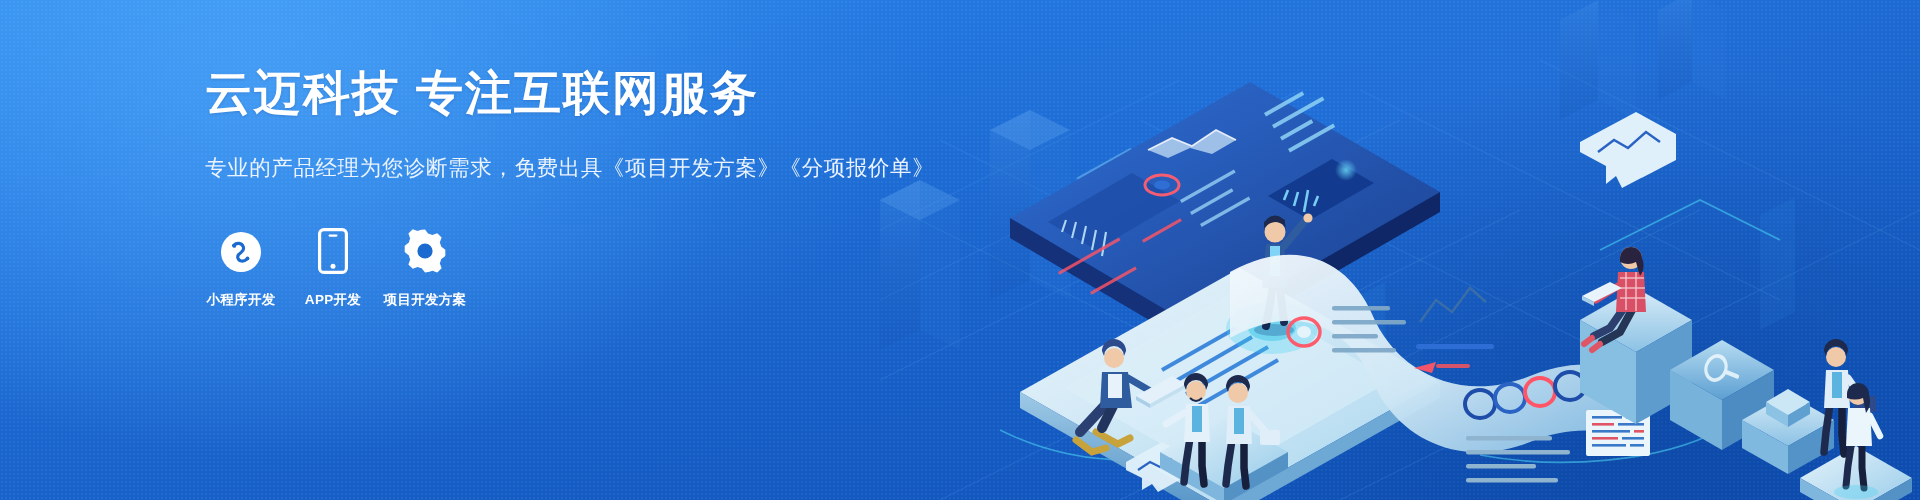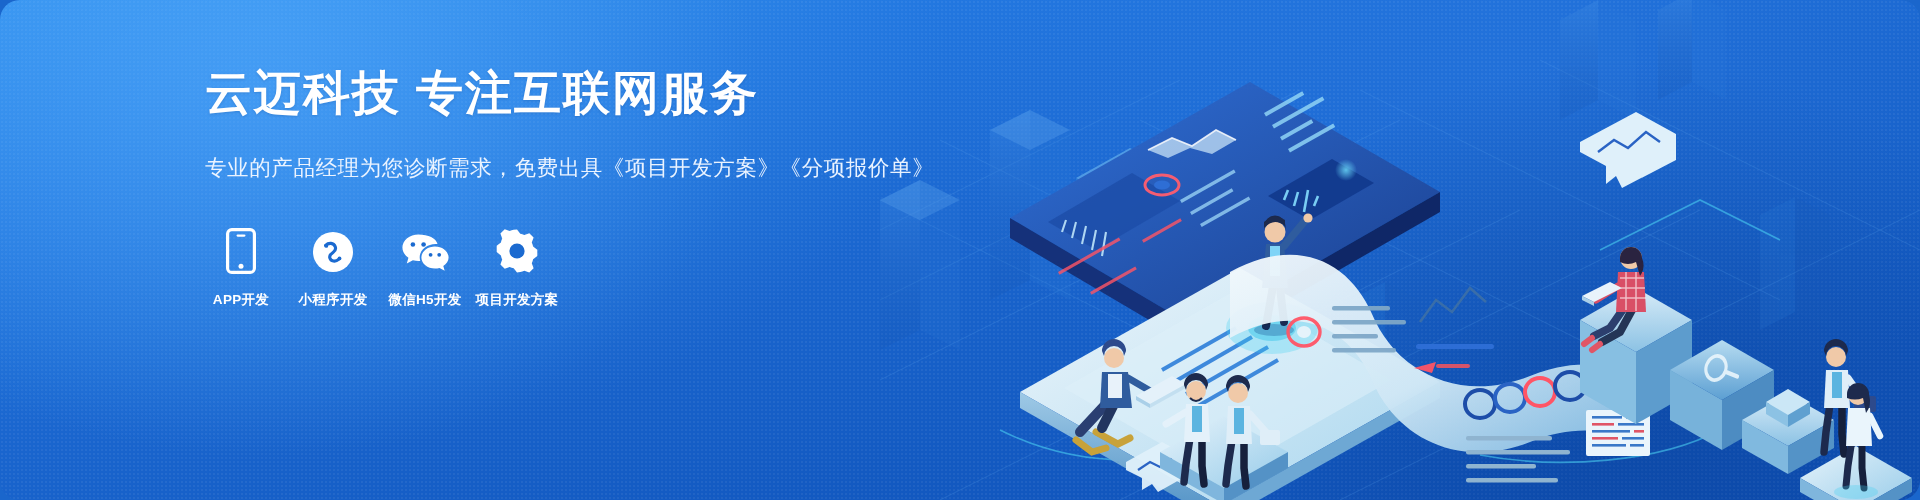--- a/index.html
+++ b/index.html
@@ -7,21 +7,20 @@
     width:1920px;height:500px;overflow:hidden;
     font-family:"Liberation Sans","DejaVu Sans",sans-serif;
     background:#1a66cc;
   }
   .banner{
     position:relative;width:1920px;height:500px;overflow:hidden;
     background:
       radial-gradient(ellipse 1100px 700px at 14% 4%, rgba(66,160,245,.55) 0%, rgba(66,160,245,0) 62%),
       radial-gradient(ellipse 900px 600px at 78% 14%, rgba(40,120,225,.45) 0%, rgba(40,120,225,0) 65%),
       linear-gradient(168deg,#2d8bec 0%,#2277e0 22%,#1a66cf 48%,#135ac2 72%,#0e4fb4 100%);
-    border-radius: 20px;
   }
   
   .texture{
     position:absolute;inset:0;
     background-image:radial-gradient(rgba(255,255,255,.055) 1px, transparent 1px);
     background-size:4px 4px;
     pointer-events:none;
   }
   .glow-tl{
     position:absolute;left:-240px;top:-300px;width:1000px;height:760px;
@@ -72,57 +71,44 @@
   <div class="texture"></div>
   <div class="glow-tl"></div>
   <div class="glow-br"></div>
 
   <div class="copy">
     <h1 class="headline">云迈科技 专注互联网服务</h1>
     <p class="sub">专业的产品经理为您诊断需求，免费出具《项目开发方案》《分项报价单》</p>
   </div>
 
   <div class="icons">
-
-    <div class="icon-item">
-      <span class="icon-box">
-        <svg width="30" height="46" viewBox="0 0 30 46">
-          <rect x="1.6" y="1.6" width="26.8" height="42.8" rx="4.2" ry="4.2" fill="none" stroke="#ffffff" stroke-width="3.2"></rect>
-          <rect x="10.5" y="6.4" width="9" height="2.3" rx="1.15" fill="#ffffff"></rect>
-          <circle cx="15" cy="38.2" r="2.5" fill="#ffffff"></circle>
-        </svg>
-      </span>
-      <span class="icon-label">APP开发</span>
-    </div>
 
     <div class="icon-item">
       <span class="icon-box">
         <svg width="44" height="46" viewBox="0 0 44 46">
           <circle cx="22" cy="24" r="20" fill="#ffffff"></circle>
           <path d="M14.6 17.4c3.2-3.1 8.1-2.6 9.6 1.2 1.0 2.6-.3 4.6-2.2 5.9-2.1 1.4-3.9 2.6-3.2 5.3.9 3.5 5.6 4.5 8.8 1.6" fill="none" stroke="#1b6ad0" stroke-width="3.1" stroke-linecap="round"></path>
           <circle cx="15.3" cy="17.9" r="1.9" fill="#1b6ad0"></circle>
           <circle cx="28.5" cy="30.4" r="1.9" fill="#1b6ad0"></circle>
         </svg>
       </span>
       <span class="icon-label">小程序开发</span>
     </div>
 
     <div class="icon-item">
       <span class="icon-box">
-        <svg width="52" height="46" viewBox="0 0 52 46">
-          <path d="M19.5 6.5C10.6 6.5 3.4 12.4 3.4 19.6c0 4.1 2.3 7.8 6 10.2l-1.6 5.6 6.1-3.1c1.8.5 3.7.8 5.6.8.6 0 1.2 0 1.8-.1-.4-1.2-.6-2.4-.6-3.7 0-7.4 7.2-13.4 16.1-13.4.6 0 1.1 0 1.7.1C37.2 10.1 29.2 6.5 19.5 6.5z" fill="#ffffff"></path>
-          <circle cx="13.9" cy="16.5" r="2.3" fill="#1b6ad0"></circle>
-          <circle cx="24.6" cy="16.5" r="2.3" fill="#1b6ad0"></circle>
-          <path d="M49.6 29.5c0-6.1-6.1-11.1-13.6-11.1s-13.6 5-13.6 11.1c0 6.1 6.1 11.1 13.6 11.1 1.6 0 3.1-.2 4.5-.6l5.2 2.7-1.4-4.8c3.2-2.0 5.3-5.1 5.3-8.4z" fill="#ffffff"></path>
-          <circle cx="31.6" cy="26.8" r="1.9" fill="#1b6ad0"></circle>
-          <circle cx="40.2" cy="26.8" r="1.9" fill="#1b6ad0"></circle>
+        <svg width="30" height="46" viewBox="0 0 30 46">
+          <rect x="1.6" y="1.6" width="26.8" height="42.8" rx="4.2" ry="4.2" fill="none" stroke="#ffffff" stroke-width="3.2"></rect>
+          <rect x="10.5" y="6.4" width="9" height="2.3" rx="1.15" fill="#ffffff"></rect>
+          <circle cx="15" cy="38.2" r="2.5" fill="#ffffff"></circle>
         </svg>
       </span>
-      <span class="icon-label">微信H5开发</span>
+      <span class="icon-label">APP开发</span>
     </div>
+
 
 
     <div class="icon-item">
       <span class="icon-box">
         <svg width="46" height="46" viewBox="0 0 46 46">
           <path fill="#ffffff" d="M23 1.5l3.3 4.2c1.4.25 2.75.69 4.0 1.3l5.0-1.8 4.3 4.3-1.8 5.0c.61 1.25 1.05 2.6 1.3 4.0l4.2 3.3v6.1l-4.2 3.3c-.25 1.4-.69 2.75-1.3 4.0l1.8 5.0-4.3 4.3-5.0-1.8c-1.25.61-2.6 1.05-4.0 1.3L23 44.5l-3.3-4.2c-1.4-.25-2.75-.69-4.0-1.3l-5.0 1.8-4.3-4.3 1.8-5.0c-.61-1.25-1.05-2.6-1.3-4.0L2.7 23.9v-6.1l4.2-3.3c.25-1.4.69-2.75 1.3-4.0L6.4 5.5l4.3-4.3 5.0 1.8c1.25-.61 2.6-1.05 4.0-1.3L23 1.5z"></path>
           <circle cx="23" cy="23" r="7.6" fill="#1b6ad0"></circle>
         </svg>
       </span>
       <span class="icon-label">项目开发方案</span>

